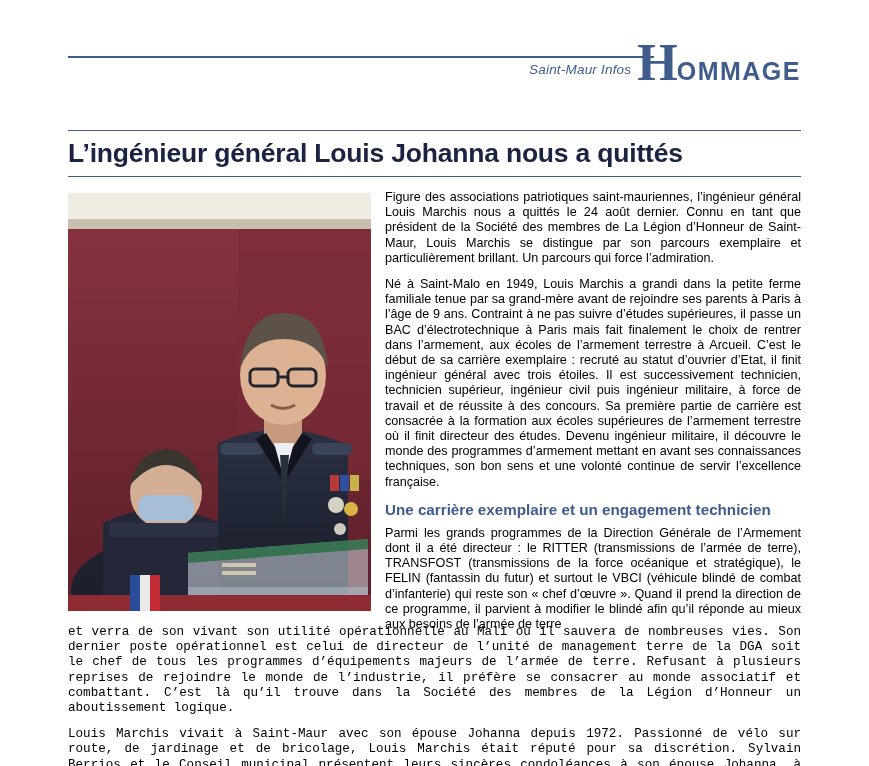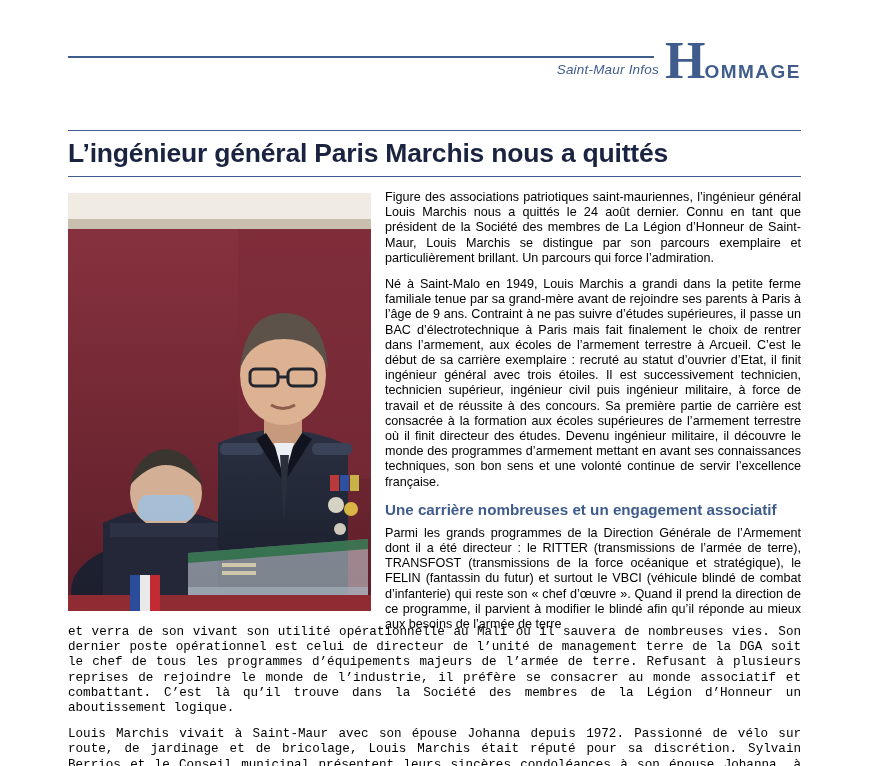--- a/index.html
+++ b/index.html
@@ -62,21 +62,21 @@
     font-weight: bold;
   }
   .hommage .big-h {
     font-size: 52px;
     line-height: 44px;
     font-family: "Liberation Serif", serif;
     font-weight: bold;
     letter-spacing: -1px;
   }
   .hommage .rest {
-    font-size: 19px;
+    font-size: 25px;
     line-height: 25px;
     letter-spacing: 1.5px;
     font-family: "Liberation Sans", sans-serif;
     font-weight: bold;
     padding-bottom: 2px;
   }
 
   
   .title-rule-top {
     position: absolute;
@@ -157,21 +157,21 @@
     <div class="header-right">
       <div class="kicker">Saint-Maur Infos</div>
       <div class="hommage">
         <span class="big-h">H</span>
         <span class="rest">OMMAGE</span>
       </div>
     </div>
   </div>
 
   <div class="title-rule-top"></div>
-  <div class="title">L’ingénieur général Paris Marchis nous a quittés</div>
+  <div class="title">L’ingénieur général Louis Johanna nous a quittés</div>
   <div class="title-rule-bottom"></div>
 
   <div class="photo">
     <svg width="303" height="418" viewBox="0 0 303 418" xmlns="http://www.w3.org/2000/svg">
       <defs>
         <linearGradient id="wall" x1="0" y1="0" x2="0" y2="1">
           <stop offset="0%" stop-color="#8a3440"></stop>
           <stop offset="100%" stop-color="#5d1e29"></stop>
         </linearGradient>
         <linearGradient id="uni" x1="0" y1="0" x2="0" y2="1">
@@ -244,21 +244,21 @@
 
       <rect x="62" y="382" width="10" height="36" fill="#2a4c9b"></rect>
       <rect x="72" y="382" width="10" height="36" fill="#e9e9ea"></rect>
       <rect x="82" y="382" width="10" height="36" fill="#c32a33"></rect>
     </svg>
   </div>
 
   <div class="col-right">
     <p class="body">Figure des associations patriotiques saint-mauriennes, l’ingénieur général Louis Marchis nous a quittés le 24 août dernier. Connu en tant que président de la Société des membres de La Légion d’Honneur de Saint-Maur, Louis Marchis se distingue par son parcours exemplaire et particulièrement brillant. Un parcours qui force l’admiration.</p>
     <p class="body">Né à Saint-Malo en 1949, Louis Marchis a grandi dans la petite ferme familiale tenue par sa grand-mère avant de rejoindre ses parents à Paris à l’âge de 9 ans. Contraint à ne pas suivre d’études supérieures, il passe un BAC d’électrotechnique à Paris mais fait finalement le choix de rentrer dans l’armement, aux écoles de l’armement terrestre à Arcueil. C’est le début de sa carrière exemplaire : recruté au statut d’ouvrier d’Etat, il finit ingénieur général avec trois étoiles. Il est successivement technicien, technicien supérieur, ingénieur civil puis ingénieur militaire, à force de travail et de réussite à des concours. Sa première partie de carrière est consacrée à la formation aux écoles supérieures de l’armement terrestre où il finit directeur des études. Devenu ingénieur militaire, il découvre le monde des programmes d’armement mettant en avant ses connaissances techniques, son bon sens et une volonté continue de servir l’excellence française.</p>
-    <h2 class="sub">Une carrière nombreuses et un engagement associatif</h2>
+    <h2 class="sub">Une carrière exemplaire et un engagement technicien</h2>
     <p class="body">Parmi les grands programmes de la Direction Générale de l’Armement dont il a été directeur : le RITTER (transmissions de l’armée de terre), TRANSFOST (transmissions de la force océanique et stratégique), le FELIN (fantassin du futur) et surtout le VBCI (véhicule blindé de combat d’infanterie) qui reste son « chef d’œuvre ». Quand il prend la direction de ce programme, il parvient à modifier le blindé afin qu’il réponde au mieux aux besoins de l’armée de terre</p>
   </div>
 
   <div class="full-width last-block">
     <p class="body">et verra de son vivant son utilité opérationnelle au Mali où il sauvera de nombreuses vies. Son dernier poste opérationnel est celui de directeur de l’unité de management terre de la DGA soit le chef de tous les programmes d’équipements majeurs de l’armée de terre. Refusant à plusieurs reprises de rejoindre le monde de l’industrie, il préfère se consacrer au monde associatif et combattant. C’est là qu’il trouve dans la Société des membres de la Légion d’Honneur un aboutissement logique.</p>
     <p class="body">Louis Marchis vivait à Saint-Maur avec son épouse Johanna depuis 1972. Passionné de vélo sur route, de jardinage et de bricolage, Louis Marchis était réputé pour sa discrétion. Sylvain Berrios et le Conseil municipal présentent leurs sincères condoléances à son épouse Johanna, à son fils Alexandre, à ses petits-enfants Olivia et Etienne, ainsi qu’à l’ensemble de ses proches.</p>
   </div>
 
 </div>
 

